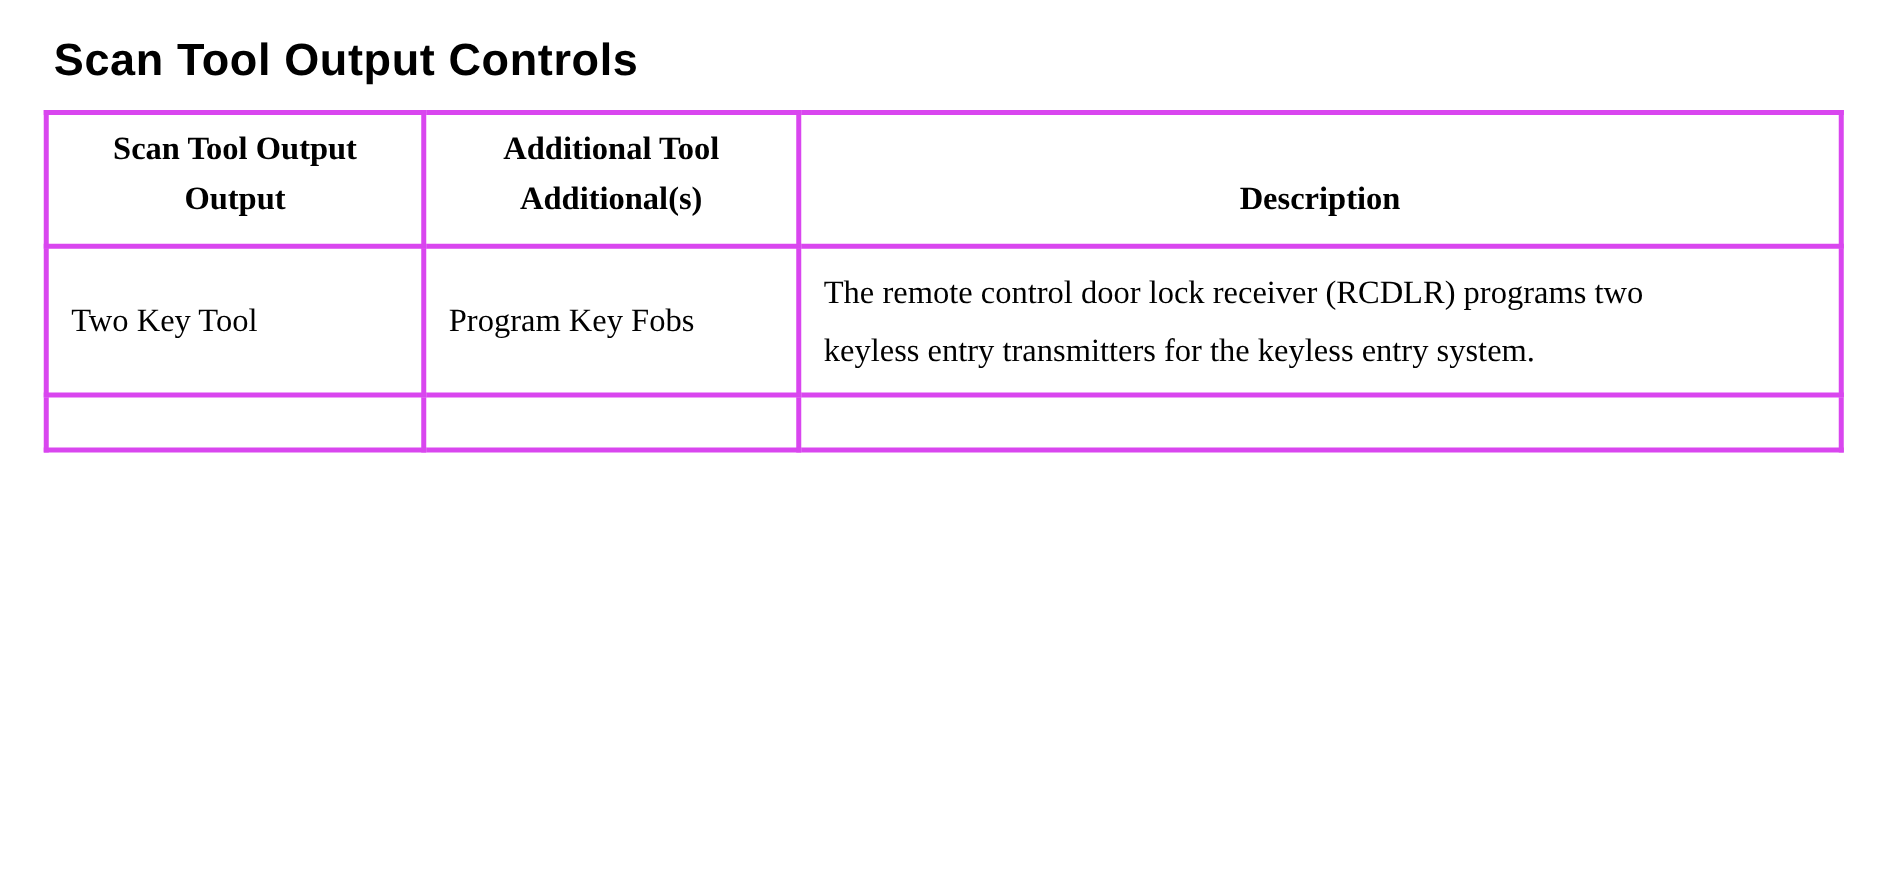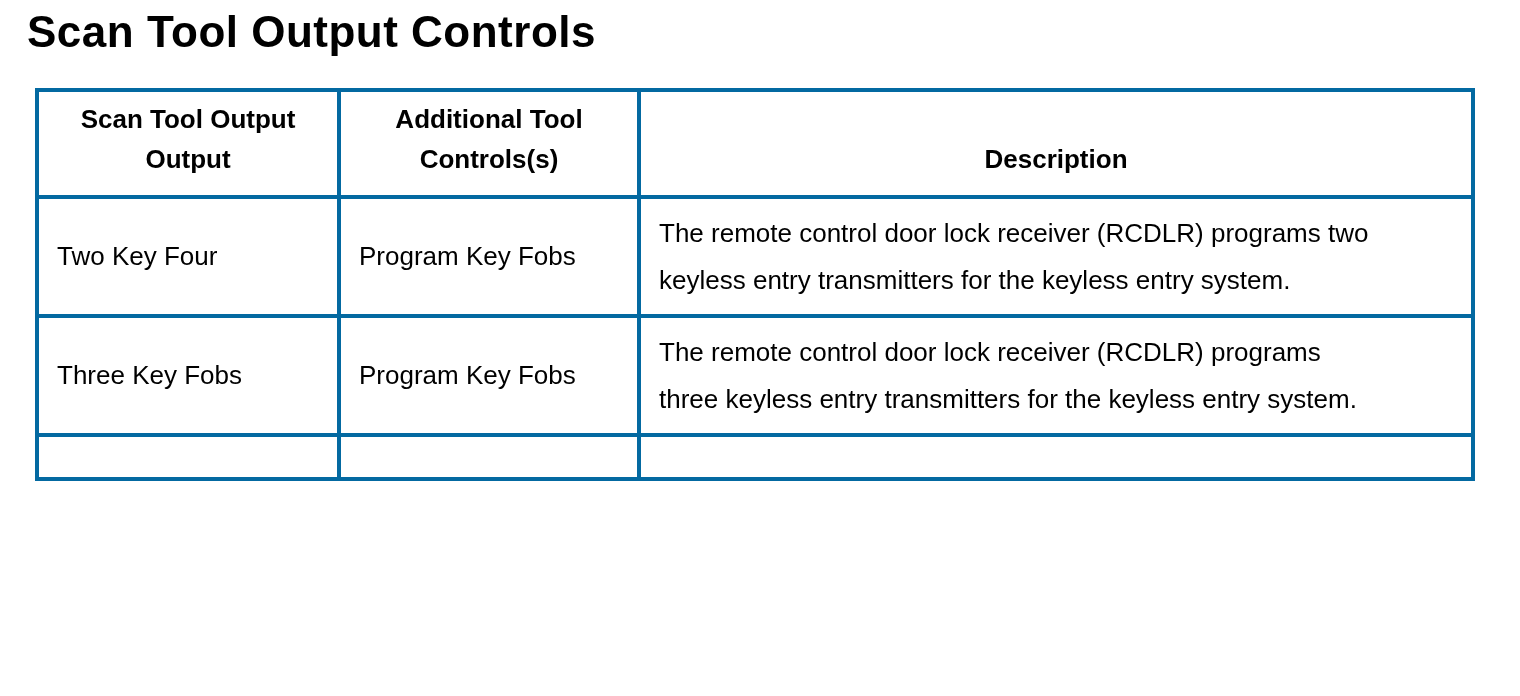--- a/index.html
+++ b/index.html
@@ -12,40 +12,41 @@
     overflow: hidden;
     position: relative;
     background: #ffffff;
     color: #000000;
     font-family: "Liberation Sans", sans-serif;
   }
   .page-title {
     position: absolute;
     left: 27px;
     top: 0px;
-    margin: 0;
-    font-size: 44px;
+    margin: 16px;
+    font-size: 36px;
     line-height: 64px;
     font-weight: bold;
     white-space: nowrap;
     letter-spacing: 0.5px;
   }
   table.doc-table {
     position: absolute;
     left: 35px;
     top: 88px;
     width: 1436px;
     border-collapse: collapse;
     table-layout: fixed;
   }
   .doc-table th,
   .doc-table td {
-    border: 4px solid #0369a1;
+    border: 4px solid #d946ef;
     padding: 0;
     overflow: hidden;
+    font-family: Liberation Serif, serif;
   }
   tr.head-row { height: 107px; }
   tr.data-row { height: 119px; }
   tr.partial-row { height: 44px; }
 
   .doc-table th {
     font-size: 26px;
     font-weight: bold;
     text-align: center;
     vertical-align: bottom;
@@ -85,45 +86,37 @@
     <col style="width:834px">
   </colgroup>
   <tbody>
     <tr class="head-row">
       <th class="c1">
         <span class="head-line">Scan Tool Output</span>
         <span class="head-line">Output</span>
       </th>
       <th class="c2">
         <span class="head-line">Additional Tool</span>
-        <span class="head-line">Controls(s)</span>
+        <span class="head-line">Additional(s)</span>
       </th>
       <th class="c3">
         <span class="head-line">Description</span>
       </th>
     </tr>
 
 
     <tr class="data-row">
-      <td class="c1">Two Key Four</td>
+      <td class="c1">Two Key Tool</td>
       <td class="c2">Program Key Fobs</td>
       <td class="c3">
         <span class="desc-line">The remote control door lock receiver (RCDLR) programs two</span>
         <span class="desc-line">keyless entry transmitters for the keyless entry system.</span>
       </td>
     </tr>
 
-    <tr class="data-row">
-      <td class="c1">Three Key Fobs</td>
-      <td class="c2">Program Key Fobs</td>
-      <td class="c3">
-        <span class="desc-line">The remote control door lock receiver (RCDLR) programs</span>
-        <span class="desc-line">three keyless entry transmitters for the keyless entry system.</span>
-      </td>
-    </tr>
 
 
     <tr class="partial-row">
       <td class="c1"></td>
       <td class="c2"></td>
       <td class="c3"></td>
     </tr>
   </tbody>
 </table>
 

